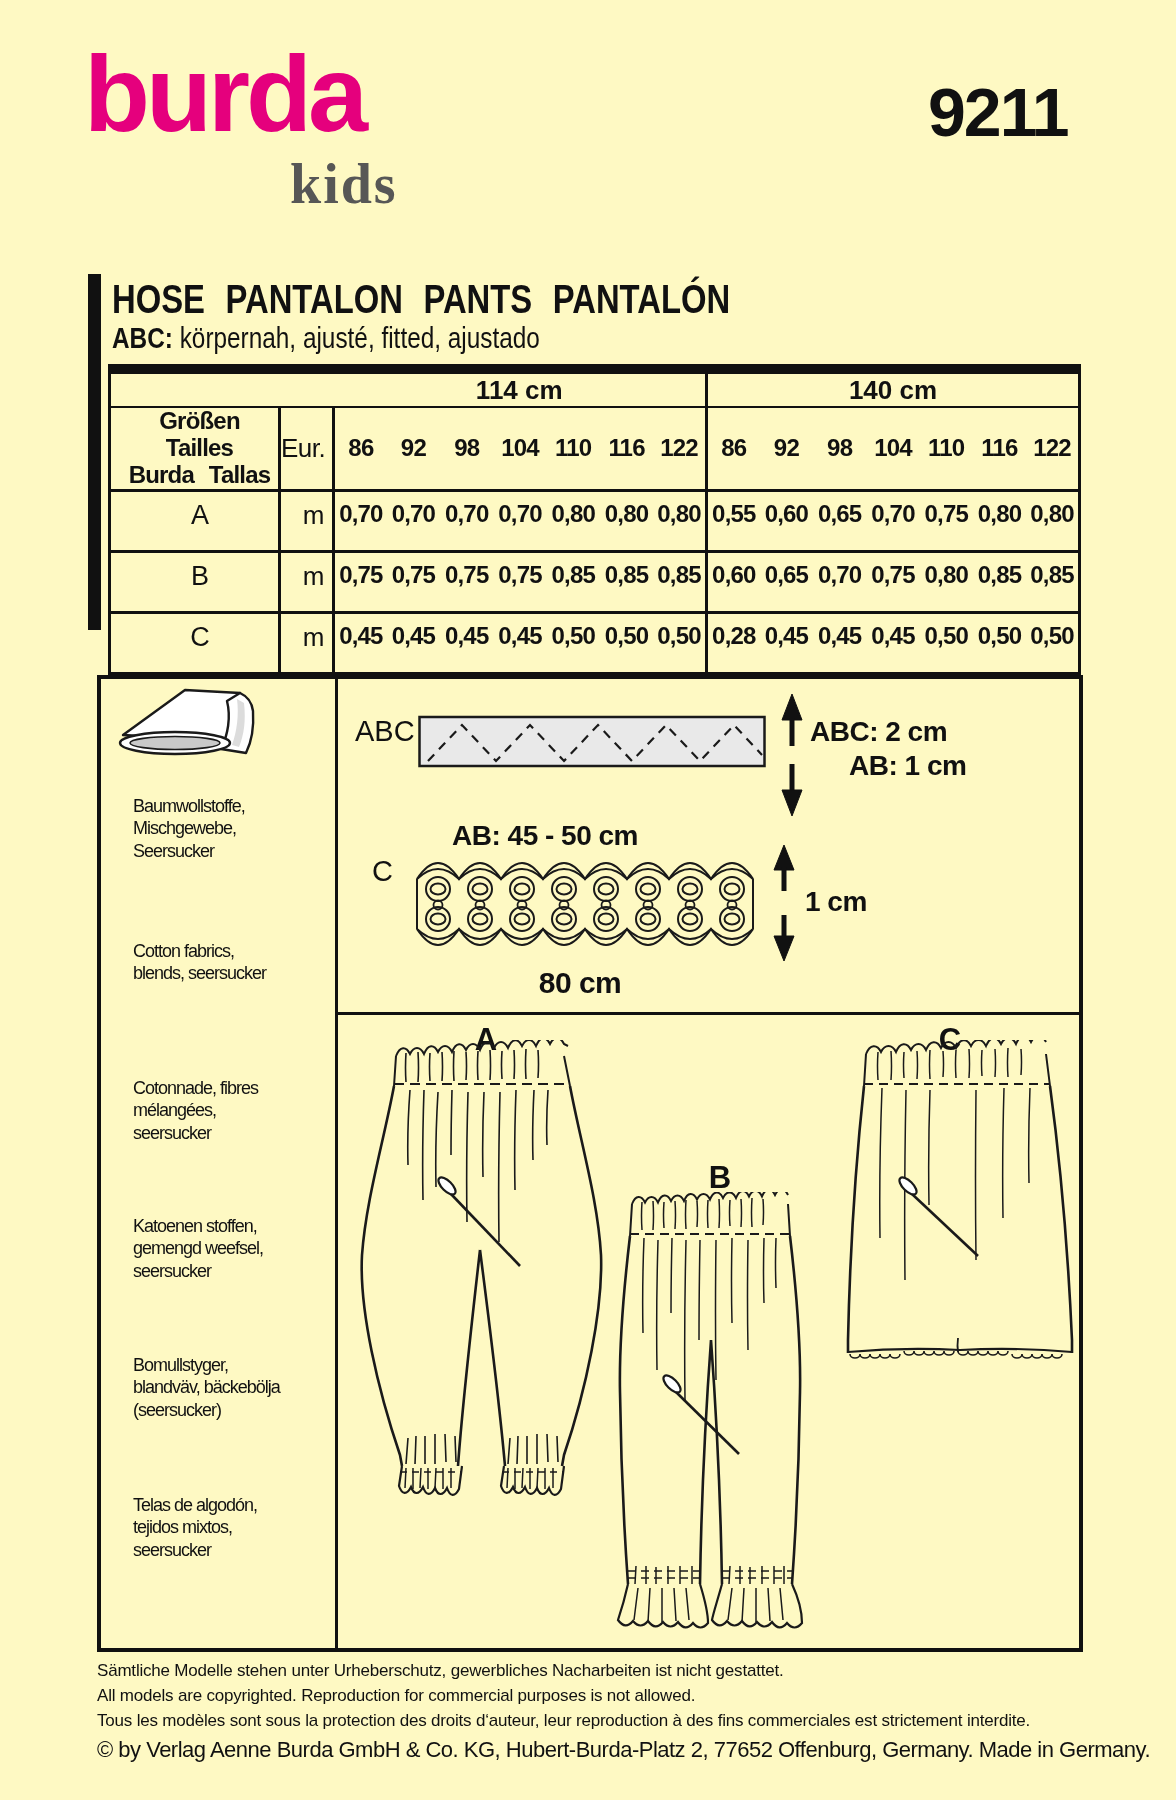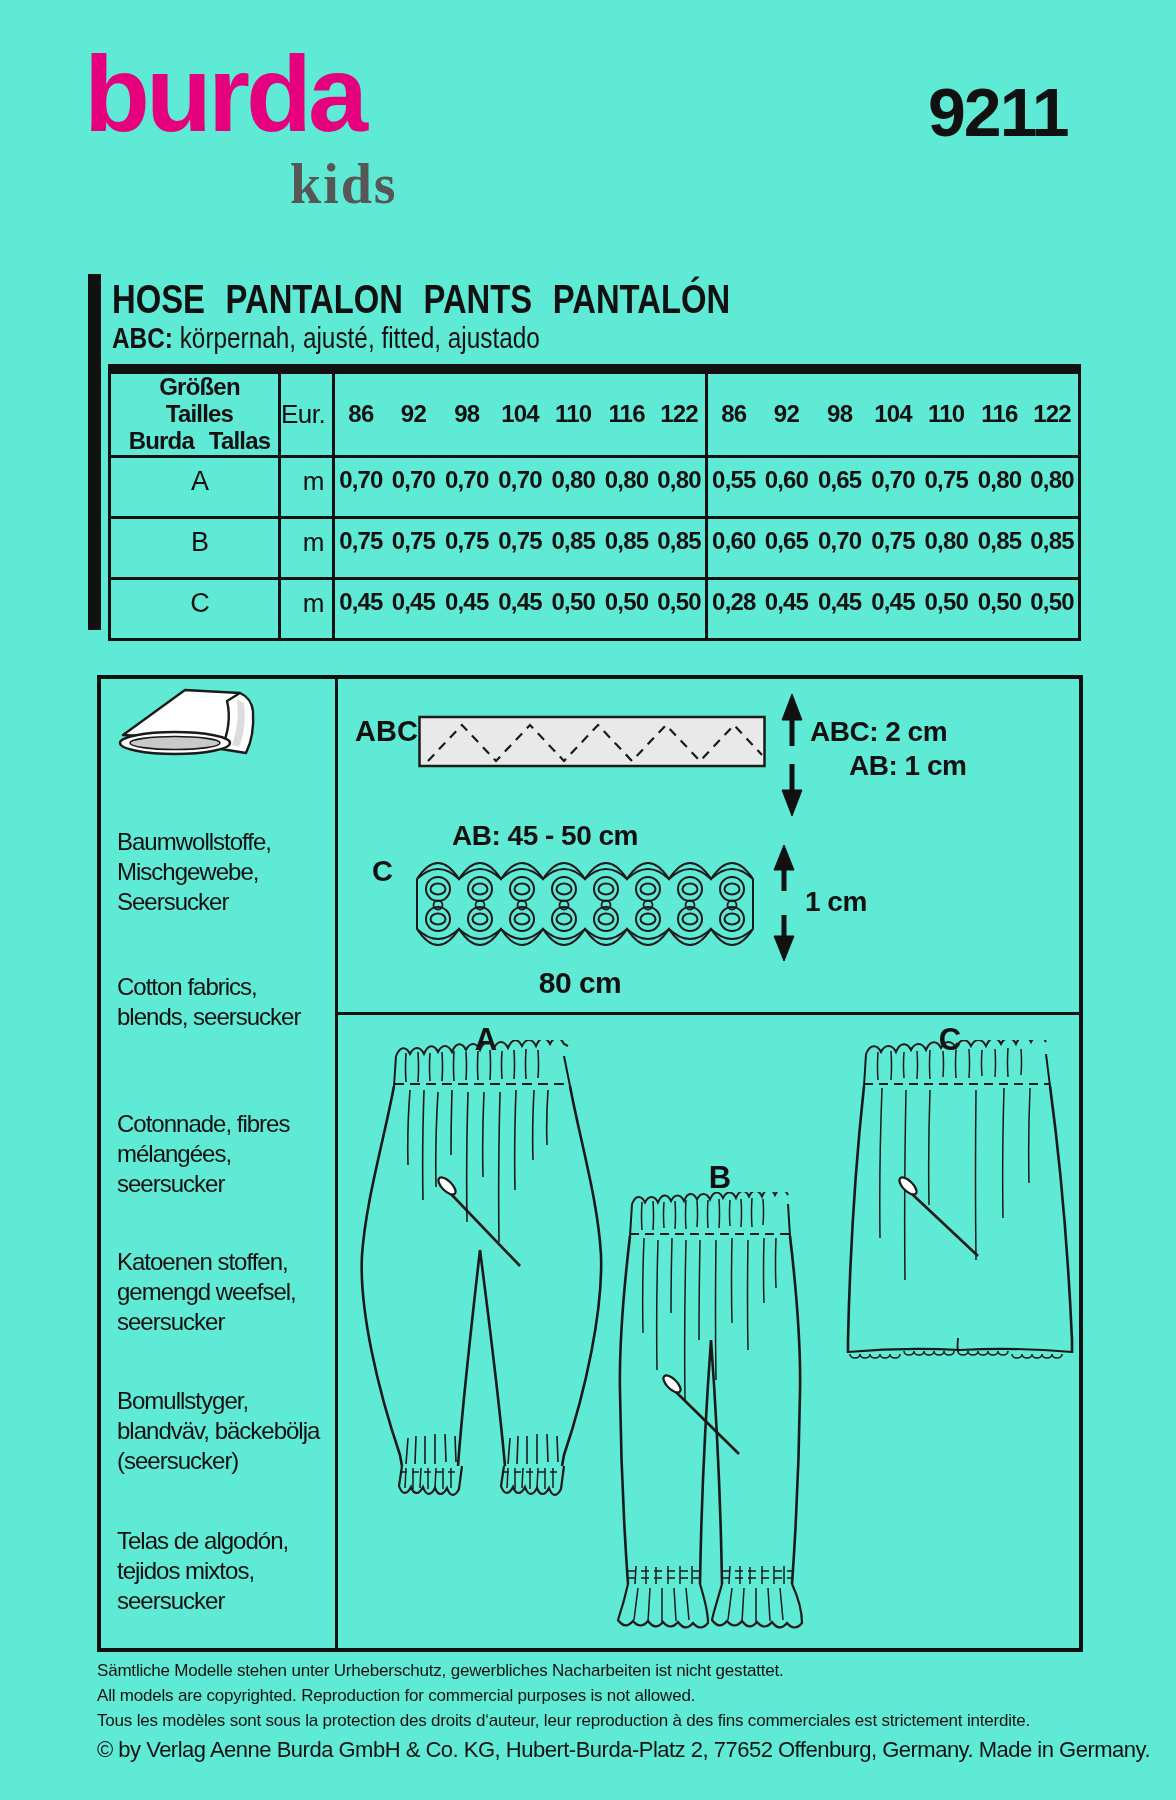--- a/index.html
+++ b/index.html
@@ -1,16 +1,16 @@
 <!DOCTYPE html>
 <html><head>
 <meta charset="utf-8">
 <style>
   html,body{margin:0;padding:0;background:#fff;}
-  .page{position:relative;width:1176px;height:1800px;background:#5eead4;overflow:hidden;
+  .page{position:relative;width:1176px;height:1800px;background:#fef9c3;overflow:hidden;
         font-family:"Liberation Sans",sans-serif;color:#111;}
   .abs{position:absolute;}
 
   
   .logo-burda{left:84px;top:40px;font-size:108px;font-weight:bold;letter-spacing:-4px;color:#e5007d;line-height:1;}
   .logo-kids{left:290px;top:156px;font-size:56px;font-weight:bold;letter-spacing:2px;color:#575756;
              font-family:"Liberation Serif",serif;line-height:1;}
   .pattern-number{left:928px;top:78px;font-size:68px;font-weight:bold;letter-spacing:-2px;line-height:1;}
 
   
@@ -33,23 +33,23 @@
   .r-sizes .c-label{font-size:24px;line-height:1.12;word-spacing:9px;}
   .r-data .c-label{font-weight:normal;font-size:27px;}
   .c-eur{text-align:right !important;padding-right:8px !important;border-right:3px solid #111;
          font-weight:normal !important;font-size:26px !important;letter-spacing:-0.5px !important;}
   .grp-sep{border-left:3px solid #111;}
 
   
   .main-box{left:97px;top:675px;width:978px;height:969px;border:4px solid #111;}
   .fabrics-divider{left:234px;top:0;width:3px;height:969px;background:#111;}
   .views-divider{left:237px;top:333px;width:741px;height:3px;background:#111;}
-  .fabric-text{left:16px;width:212px;font-size:24px;letter-spacing:-1px;line-height:1.24;white-space:pre-line;margin-top:32px;}
+  .fabric-text{left:32px;width:212px;font-size:18px;letter-spacing:-1px;line-height:1.24;white-space:pre-line;}
   .note{font-weight:bold;white-space:nowrap;letter-spacing:-0.5px;}
-  .nlabel{font-weight:bold;font-size:29px;letter-spacing:0;}
+  .nlabel{font-weight:normal;font-size:29px;letter-spacing:0;}
   .vlabel{font-weight:bold;font-size:31px;text-align:center;width:40px;}
   .center{text-align:center;}
 
   
   .foot{left:97px;font-size:17px;letter-spacing:-0.2px;white-space:nowrap;}
   .foot-copy{left:97px;font-size:22px;letter-spacing:-0.5px;white-space:nowrap;}
 
   svg{display:block;}
 </style>
 </head>
@@ -65,20 +65,25 @@
   <div class="abs page-title">HOSE PANTALON PANTS PANTALÓN</div>
   <div class="abs page-subtitle"><b>ABC:</b><span> körpernah, ajusté, fitted, ajustado</span></div>
 
   <table class="size-table">
     <colgroup>
       <col style="width:170px">
         <col style="width:54px">
       <col span="14">
     </colgroup>
     <tbody>
+        <tr class="r-group">
+      <td colspan="2" class="c-blank"></td>
+      <td colspan="7" class="c-group">114 cm</td>
+      <td colspan="7" class="c-group grp-sep">140 cm</td>
+    </tr>
     <tr class="r-sizes">
       <td class="c-label">
         <div>Größen Tailles</div>
         <div>Burda Tallas</div>
       </td>
       <td class="c-eur">Eur.</td>
       <td>86</td>
       <td>92</td>
       <td>98</td>
       <td>104</td>

